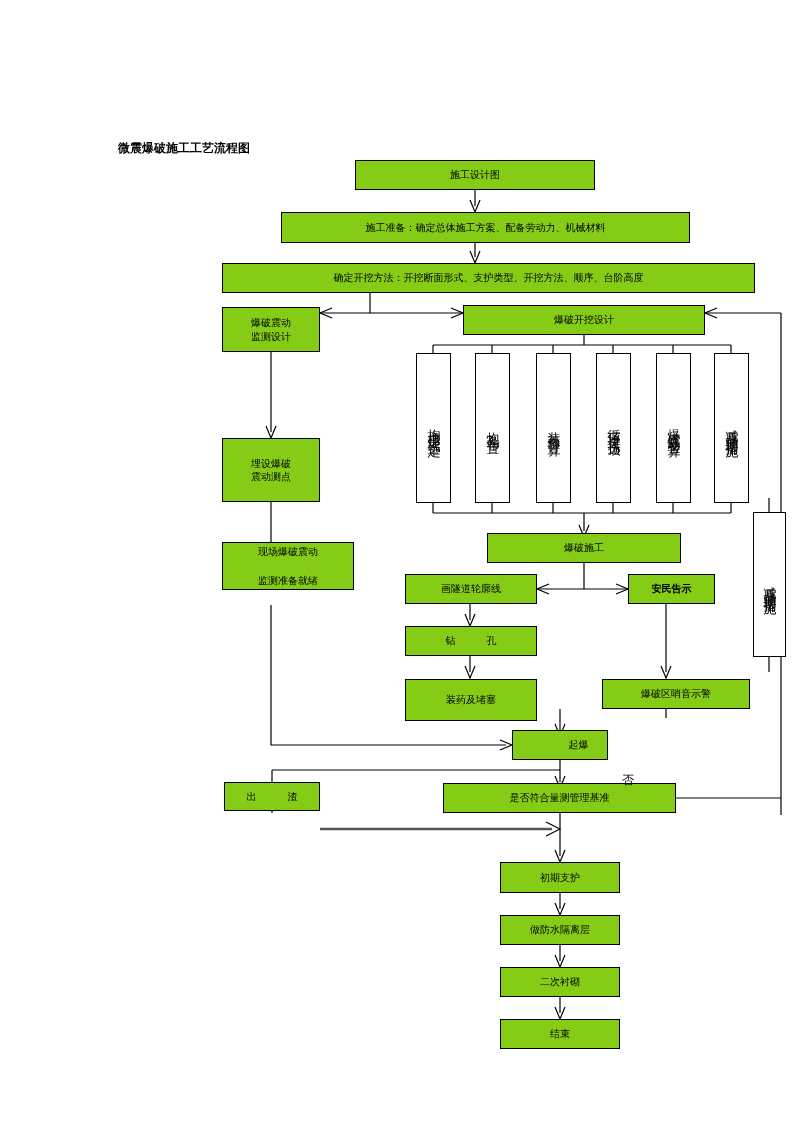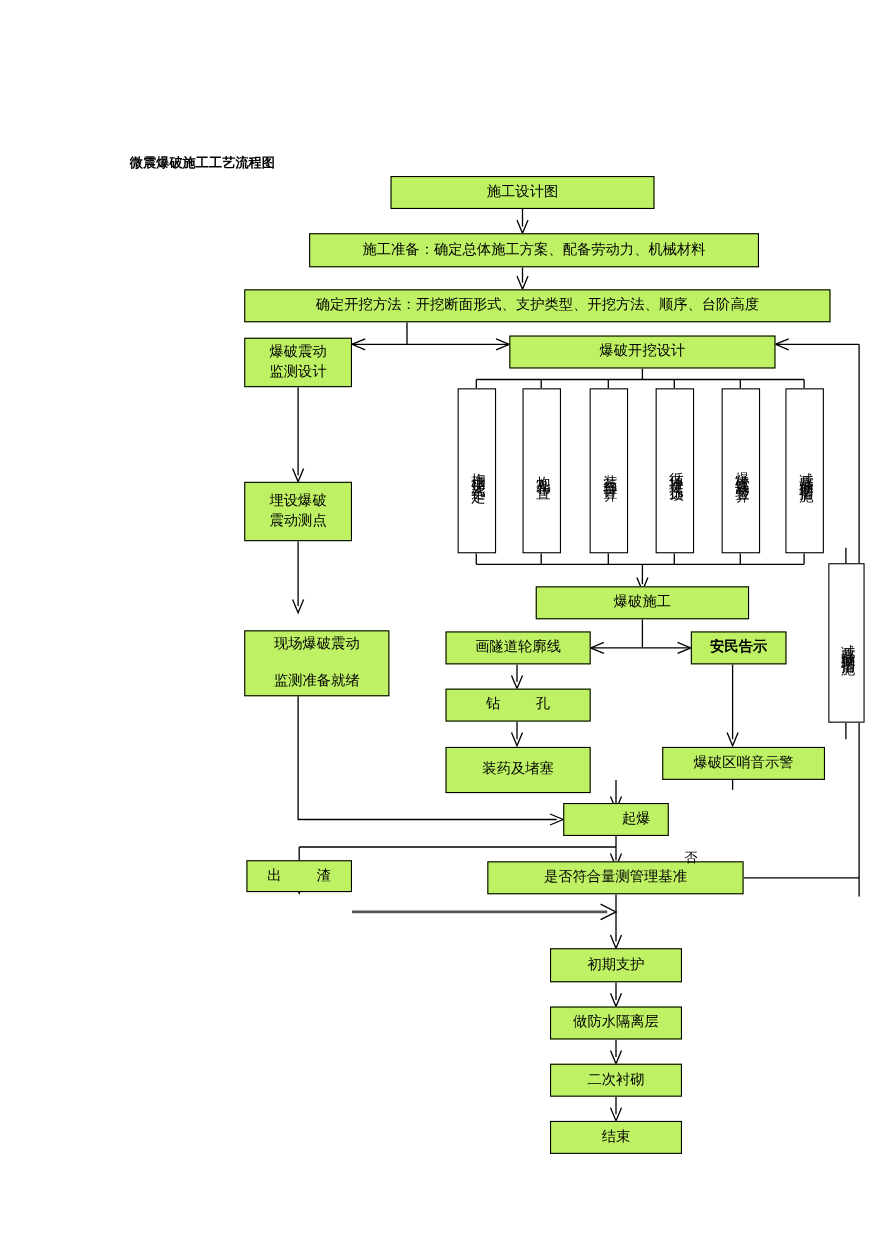--- a/index.html
+++ b/index.html
@@ -2,21 +2,21 @@
 <html><head>
 <meta charset="utf-8">
 <style>
   html,body{margin:0;padding:0;background:#ffffff;}
   body{width:793px;height:1122px;position:relative;
        font-family:"DejaVu Sans","Liberation Sans",sans-serif;
        color:#000;overflow:hidden;}
   #canvas{position:absolute;left:0;top:0;width:793px;height:1122px;}
   .box{position:absolute;border:1px solid #000;box-sizing:border-box;
        display:flex;align-items:center;justify-content:center;
-       font-size:13px;line-height:1.35;text-align:center;background:#bef264;z-index:3;}
+       font-size:10px;line-height:1.35;text-align:center;background:#84cc16;z-index:3;}
   .box.multiline{flex-direction:column;}
   .vbox{position:absolute;border:1px solid #000;box-sizing:border-box;
         display:flex;align-items:center;justify-content:center;
         writing-mode:vertical-rl;text-orientation:upright;
         font-size:13px;letter-spacing:3px;background:#fff;z-index:3;}
   .title{position:absolute;font-size:12px;font-weight:bold;z-index:5;white-space:nowrap;}
   .lbl{position:absolute;font-size:12px;z-index:6;background:transparent;}
   .sp{letter-spacing:14px;padding-left:14px;}
   svg#wires{position:absolute;left:0;top:0;width:793px;height:1122px;z-index:1;}
   svg#wires line, svg#wires path, svg#wires polyline{stroke:#000;stroke-width:1.2;fill:none;}
@@ -127,26 +127,26 @@
 
   <div class="box" style="left:281px;top:212px;width:409px;height:31px;">施工准备：确定总体施工方案、配备劳动力、机械材料</div>
 
   <div class="box" style="left:222px;top:263px;width:533px;height:30px;">确定开挖方法：开挖断面形式、支护类型、开挖方法、顺序、台阶高度</div>
 
   <div class="box multiline" style="left:222px;top:307px;width:98px;height:45px;">
     <span>爆破震动</span>
     <span>监测设计</span>
   </div>
 
-  <div class="box multiline" style="left:222px;top:438px;width:98px;height:54px;">
+  <div class="box multiline" style="left:222px;top:438px;width:98px;height:64px;">
     <span>埋设爆破</span>
     <span>震动测点</span>
   </div>
 
-  <div class="box multiline" style="left:222px;top:573px;width:132px;height:60px;gap:16px;">
+  <div class="box multiline" style="left:222px;top:542px;width:132px;height:48px;gap:16px;">
     <span>现场爆破震动</span>
     <span>监测准备就绪</span>
   </div>
 
   <div class="box" style="left:463px;top:305px;width:242px;height:30px;">爆破开挖设计</div>
 
   <div class="vbox" style="left:416px;top:353px;width:35px;height:150px;">掏槽形式选定</div>
   <div class="vbox" style="left:475px;top:353px;width:35px;height:150px;">炮孔布置</div>
   <div class="vbox" style="left:536px;top:353px;width:35px;height:150px;">装药量计算</div>
   <div class="vbox" style="left:596px;top:353px;width:35px;height:150px;">循环进尺选顶</div>

